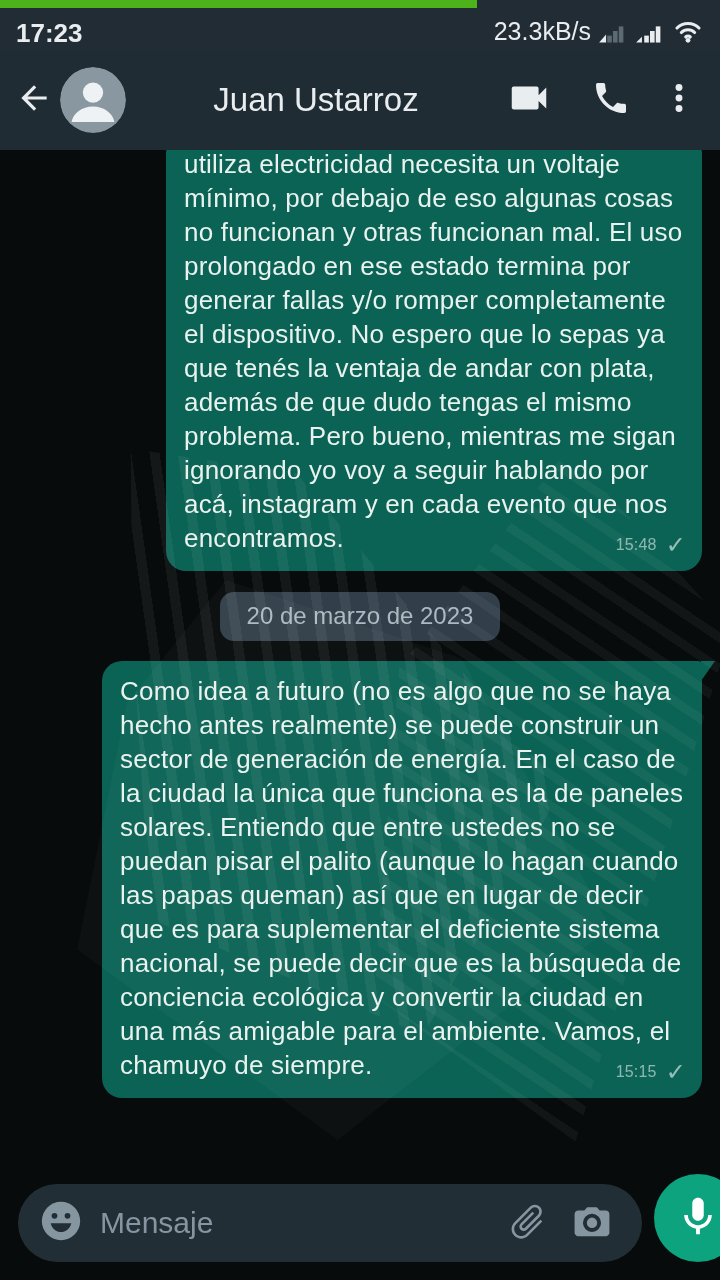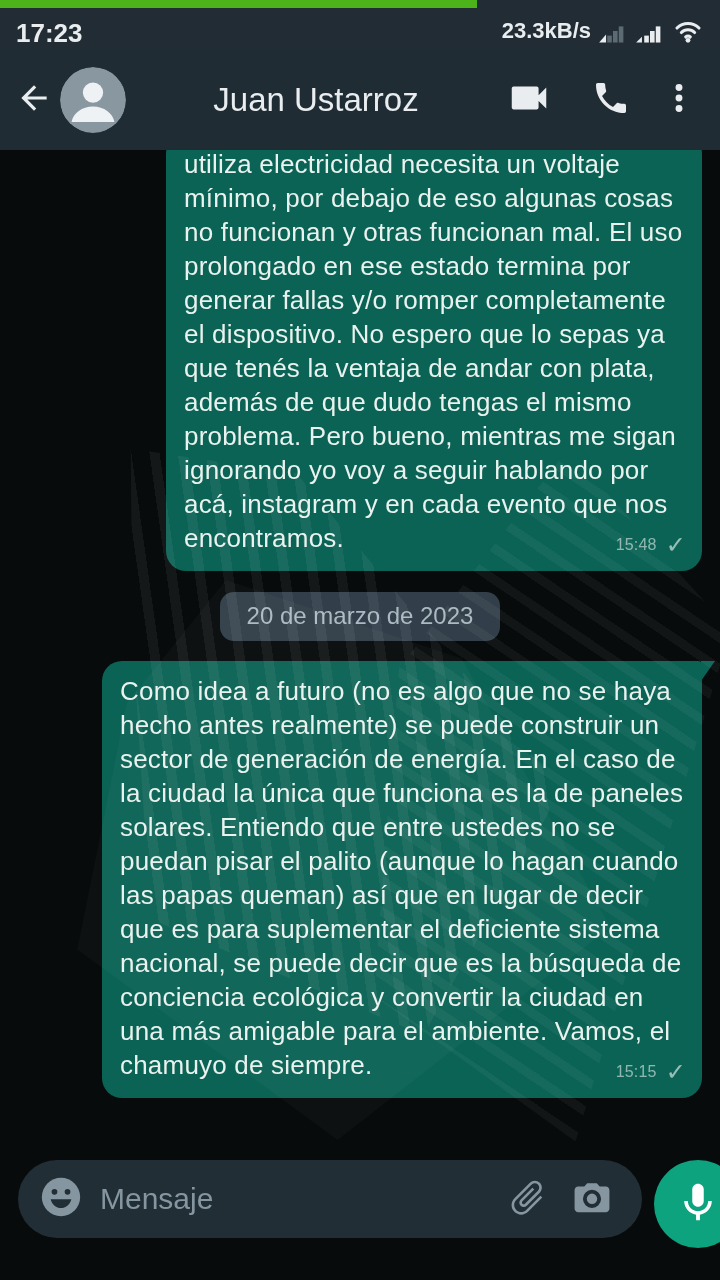--- a/index.html
+++ b/index.html
@@ -5,21 +5,21 @@
   * { margin:0; padding:0; box-sizing:border-box; }
   html,body { width:720px; height:1280px; background:#000; }
   body { font-family:"Liberation Sans", sans-serif; overflow:hidden; }
   .phone { position:relative; width:720px; height:1280px; display:flex; flex-direction:column; background:#c4b5fd; }
 
   
   .statusbar { position:relative; height:50px; background:#212c34; display:flex; align-items:flex-end; justify-content:space-between; padding:0 16px 4px 16px; flex:0 0 auto; }
   .green-strip { position:absolute; top:0; left:0; width:477px; height:8px; background:#4db31b; }
   .sb-time { color:#e9edef; font-size:26px; font-weight:700; line-height:1; }
   .sb-right { display:flex; align-items:center; gap:7px; }
-  .sb-speed { color:#e9edef; font-size:22px; font-weight:700; line-height:1; }
+  .sb-speed { color:#e9edef; font-size:25px; font-weight:400; line-height:1; }
   .sb-icon { display:flex; align-items:center; }
 
   
   .header { height:100px; background:#1f2c34; display:flex; align-items:center; padding:0 14px 0 8px; flex:0 0 auto;text-align:center; }
   .back-btn { width:52px; height:64px; display:flex; align-items:center; justify-content:center; }
   .avatar { width:66px; height:66px; border-radius:50%; overflow:hidden; flex:0 0 auto; }
   .contact-name { flex:1; color:#e9edef; font-size:33px; font-weight:500; margin-left:18px; white-space:nowrap; overflow:hidden; }
   .header-actions { display:flex; align-items:center; gap:0; }
   .hbtn { width:82px; height:70px; display:flex; align-items:center; justify-content:center; }
   .hbtn.menu { width:54px; }
@@ -43,21 +43,21 @@
           background:repeating-linear-gradient(96deg, rgba(255,255,255,.055) 0 10px, transparent 10px 28px);
           clip-path:polygon(22% 0, 58% 10%, 100% 68%, 55% 100%, 0 72%, 12% 28%); }
   .wm-2 { left:380px; top:300px; width:320px; height:680px; transform:rotate(10deg);
           background:repeating-linear-gradient(24deg, rgba(255,255,255,.045) 0 9px, transparent 9px 26px);
           clip-path:polygon(40% 0, 100% 22%, 80% 100%, 10% 84%, 0 36%); }
   .wm-3 { left:40px; top:430px; width:620px; height:560px;
           background:rgba(255,255,255,.028);
           clip-path:polygon(30% 0, 68% 14%, 92% 62%, 48% 100%, 6% 66%, 14% 22%); }
 
   
-  .composer { position:absolute; left:0; right:0; bottom:0; height:120px; display:flex; align-items:flex-start; gap:12px; padding:0 3px 18px 18px; z-index:10; }
+  .composer { position:absolute; left:0; right:0; bottom:0; height:120px; display:flex; align-items:flex-end; gap:12px; padding:0 3px 18px 18px; z-index:10; }
   .input-pill { flex:1; height:78px; background:#222e36; border-radius:39px; display:flex; align-items:center; padding:0 24px 0 18px; gap:14px; }
   .emoji-btn { width:50px; height:60px; display:flex; align-items:center; justify-content:center; flex:0 0 auto; }
   .msg-input { flex:1; min-width:0; background:transparent; border:none; outline:none; color:#cfd9de; font-size:30px; font-family:"Liberation Sans", sans-serif; }
   .msg-input::placeholder { color:#8696a0; }
   .pill-icon { width:52px; height:60px; display:flex; align-items:center; justify-content:center; flex:0 0 auto; }
   .mic-btn { width:88px; height:88px; border-radius:50%; background:#0ca37e; display:flex; align-items:center; justify-content:center; flex:0 0 auto; }
 </style>
 </head>
 <body>
 

